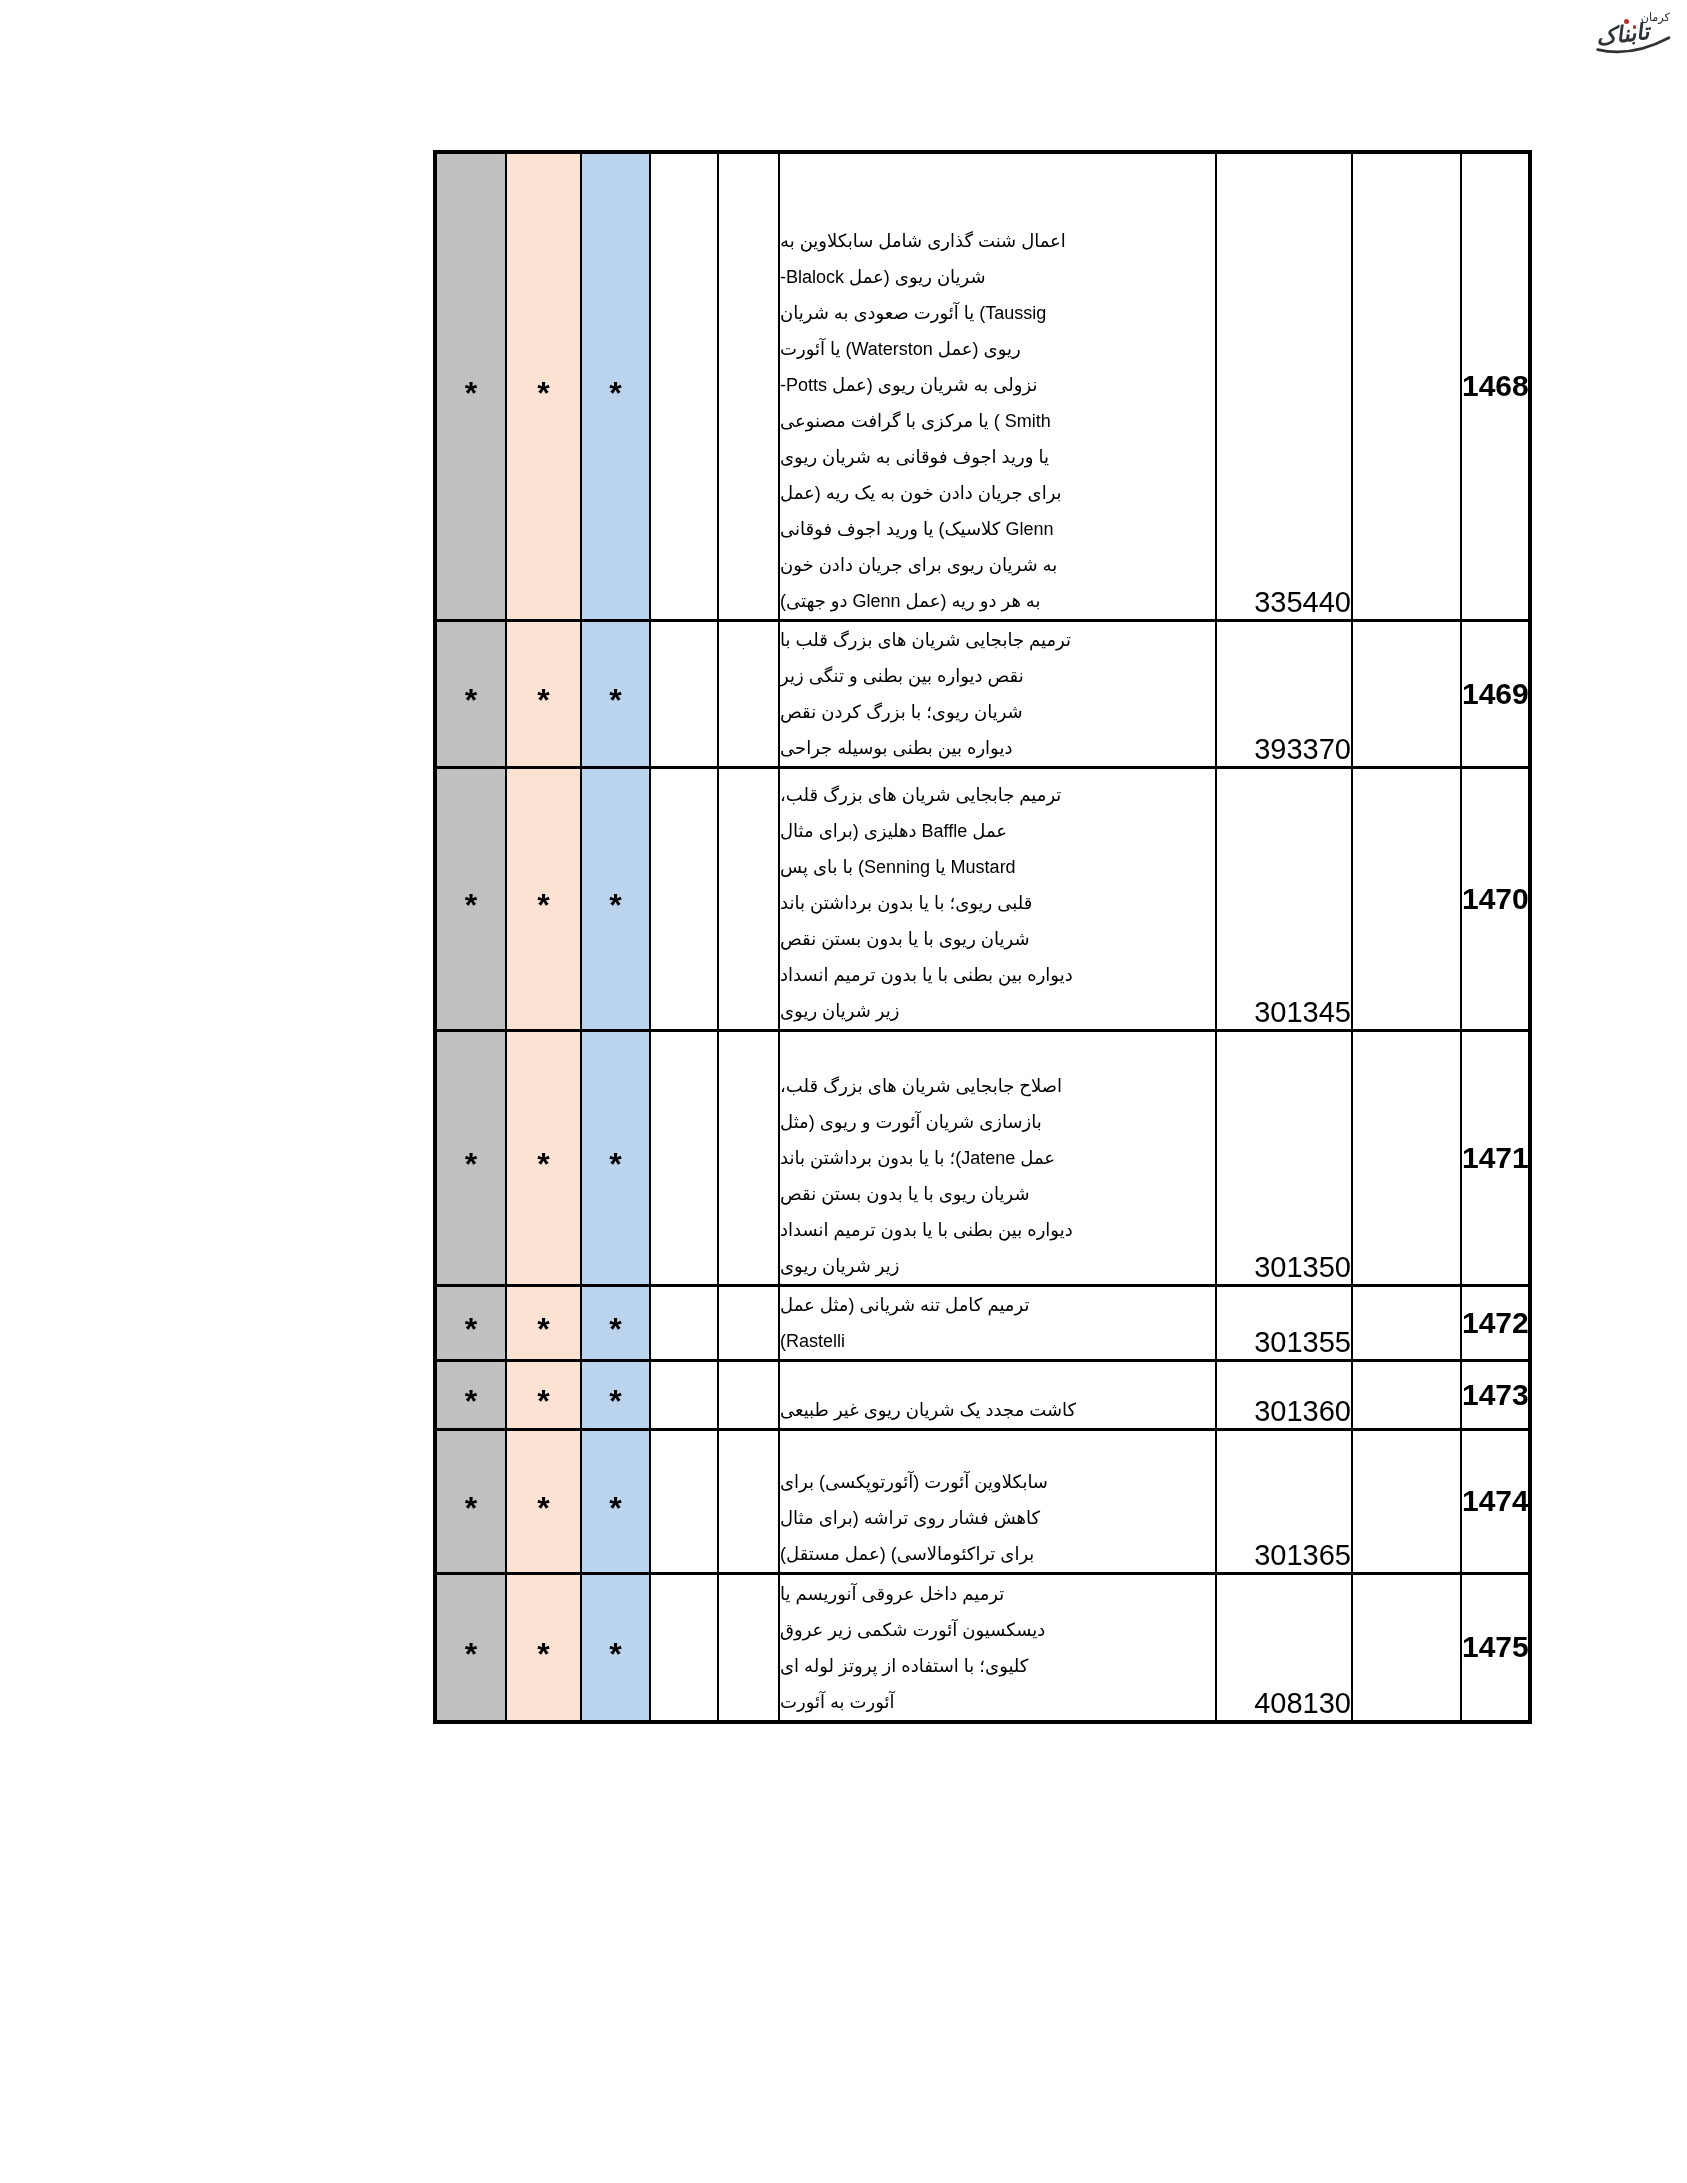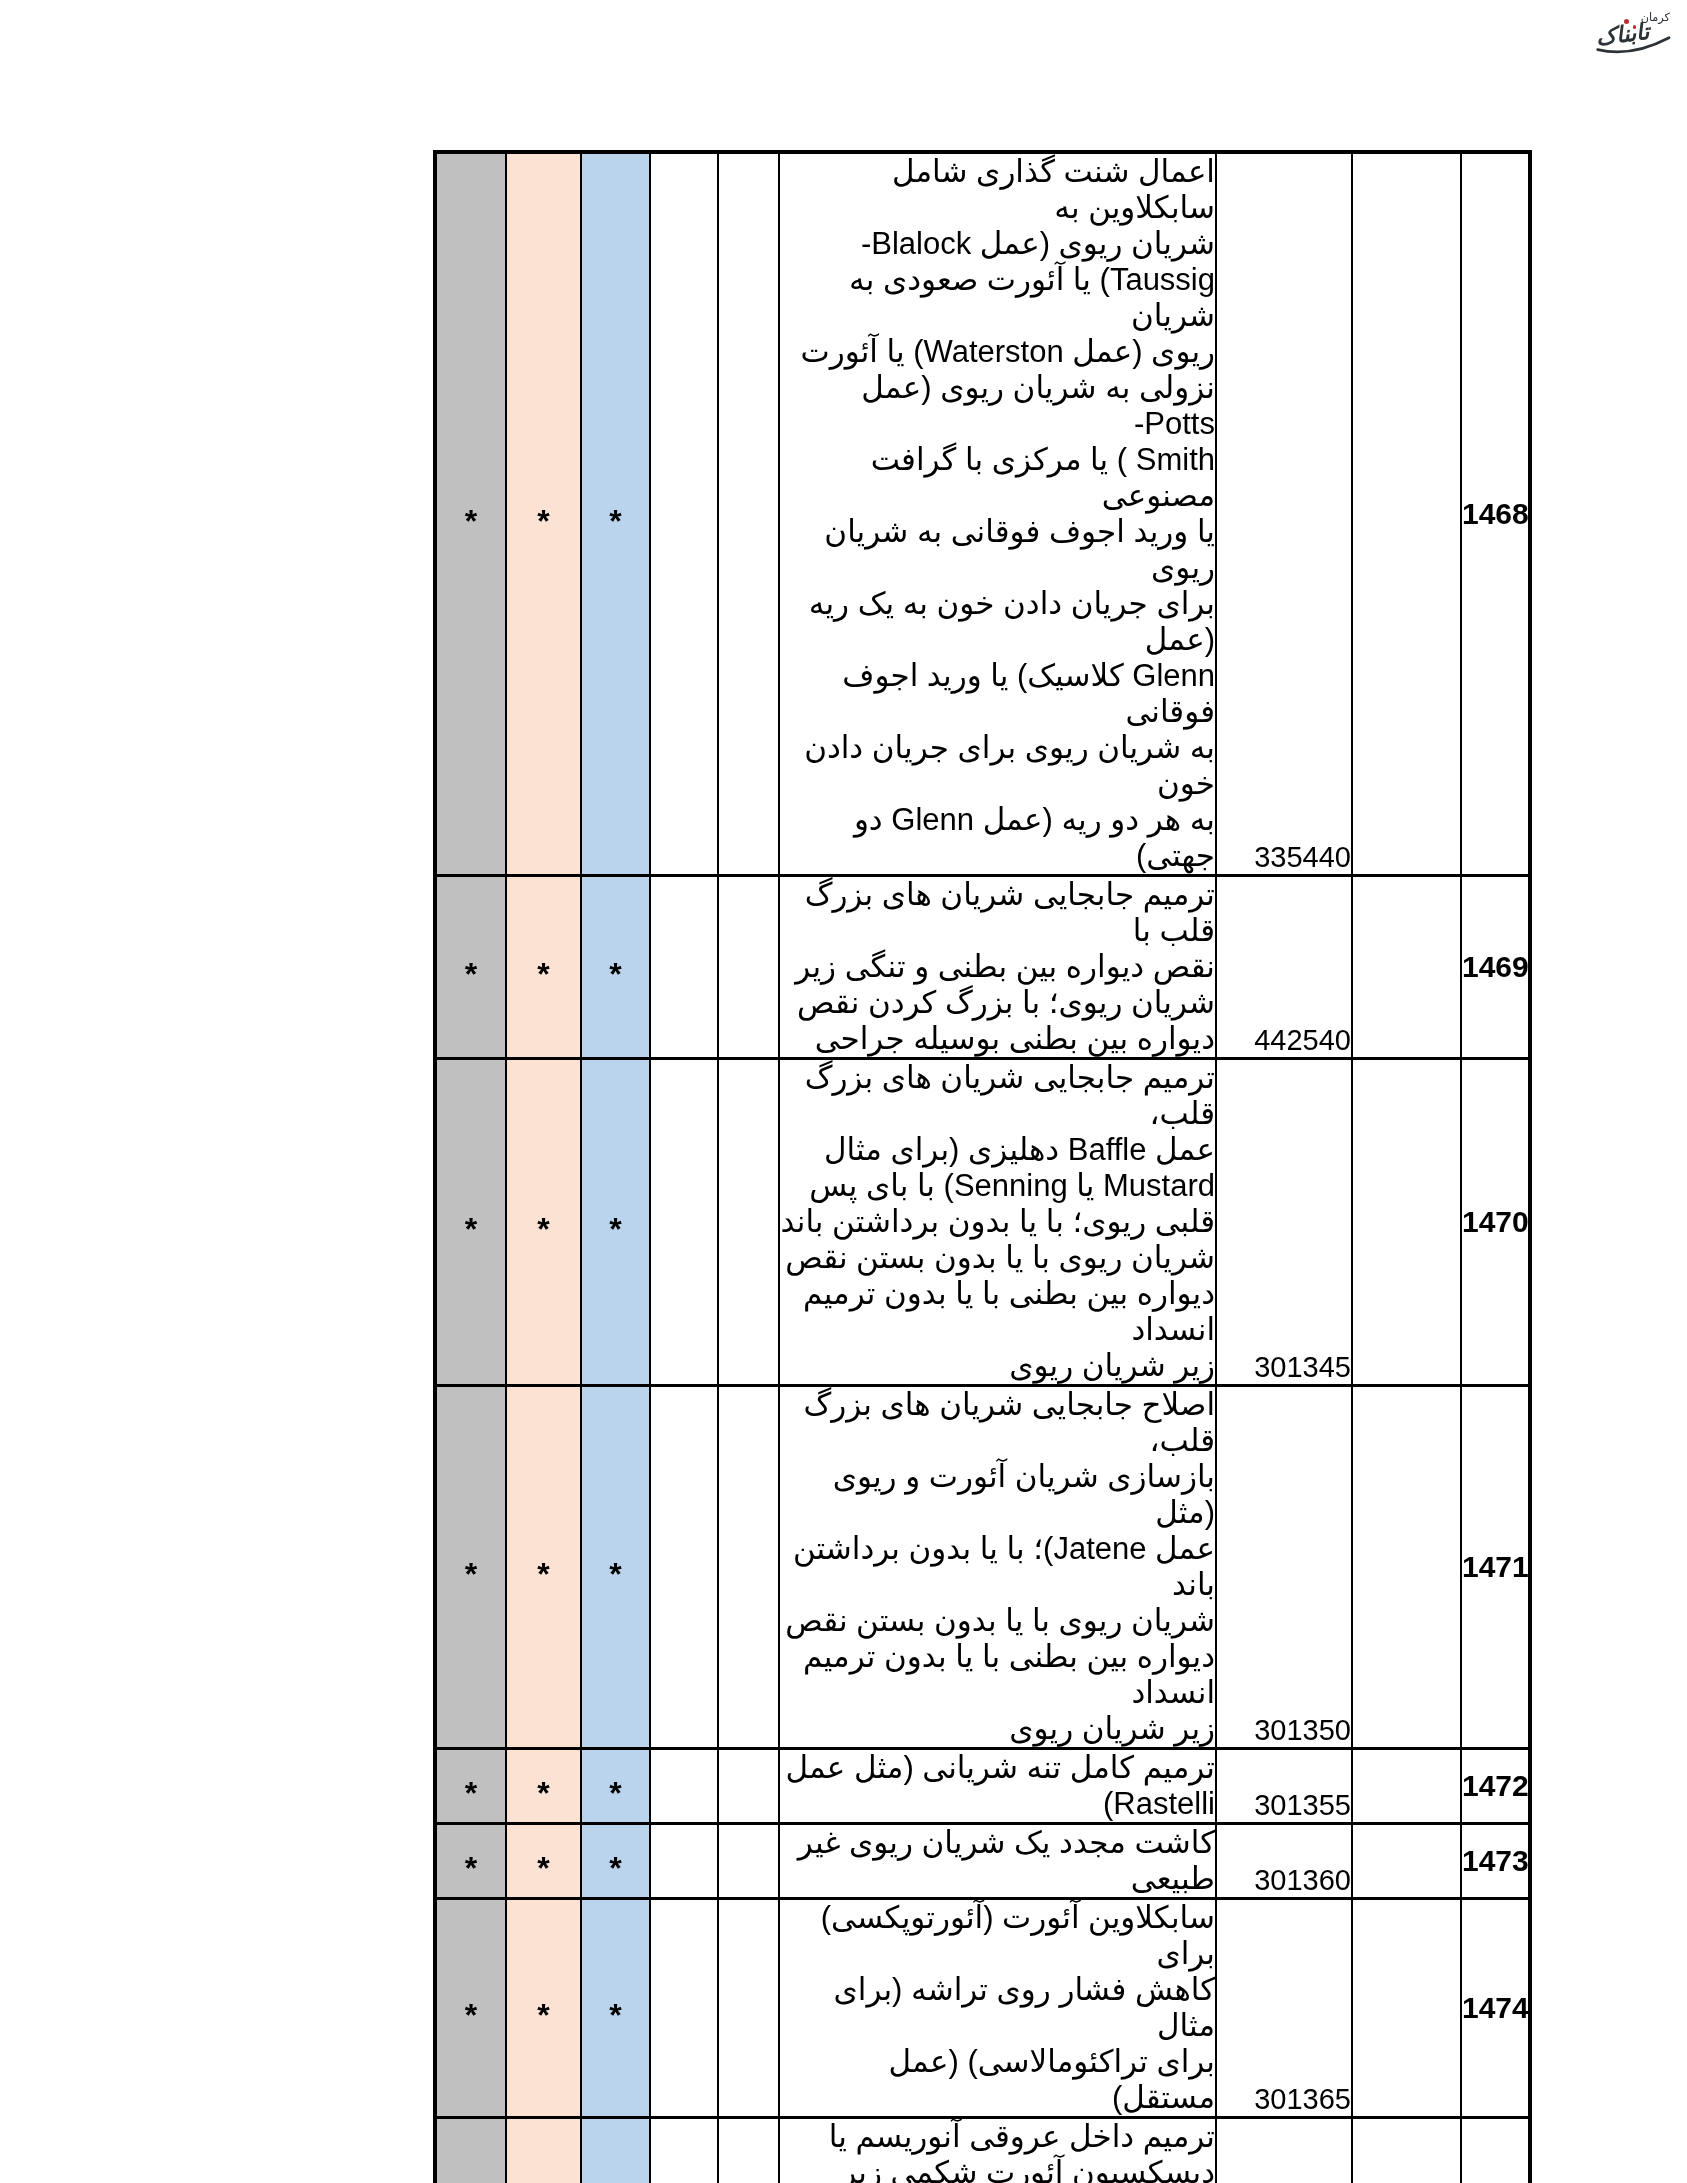--- a/index.html
+++ b/index.html
@@ -89,24 +89,24 @@
   td.star-cell {
     text-align: center;
     vertical-align: middle;
     font-size: 32px;
     font-weight: bold;
   }
   td.star-cell span { display: inline-block; transform: translateY(6.6px); }
 
   td.c-desc {
     direction: rtl;
-    text-align: right;
+    text-align: left;
     vertical-align: bottom;
     white-space: pre-line;
-    font-size: 31px;
+    font-size: 18px;
     line-height: 36px;
     padding: 1.3px 4px 4px 4px;
   }
   td.c-code {
     text-align: right;
     vertical-align: bottom;
     font-size: 29px;
     line-height: 33px;
     padding: 0 6.6px 2.6px 2.6px;
   }
@@ -177,21 +177,21 @@
     <tr class="r1">
       <td class="c-gray star-cell"><span>*</span></td>
       <td class="c-peach star-cell"><span>*</span></td>
       <td class="c-blue star-cell"><span>*</span></td>
       <td class="c-empty"></td>
       <td class="c-empty"></td>
       <td class="c-desc" dir="rtl">ترمیم جابجایی شریان های بزرگ قلب با
 نقص دیواره بین بطنی و تنگی زیر
 شریان ریوی؛ با بزرگ کردن نقص
 دیواره بین بطنی بوسیله جراحی</td>
-      <td class="c-code">442540</td>
+      <td class="c-code">393370</td>
       <td class="c-empty"></td>
       <td class="c-num">1469</td>
     </tr>
     <tr class="r2">
       <td class="c-gray star-cell"><span>*</span></td>
       <td class="c-peach star-cell"><span>*</span></td>
       <td class="c-blue star-cell"><span>*</span></td>
       <td class="c-empty"></td>
       <td class="c-empty"></td>
       <td class="c-desc" dir="rtl">ترمیم جابجایی شریان های بزرگ قلب،

